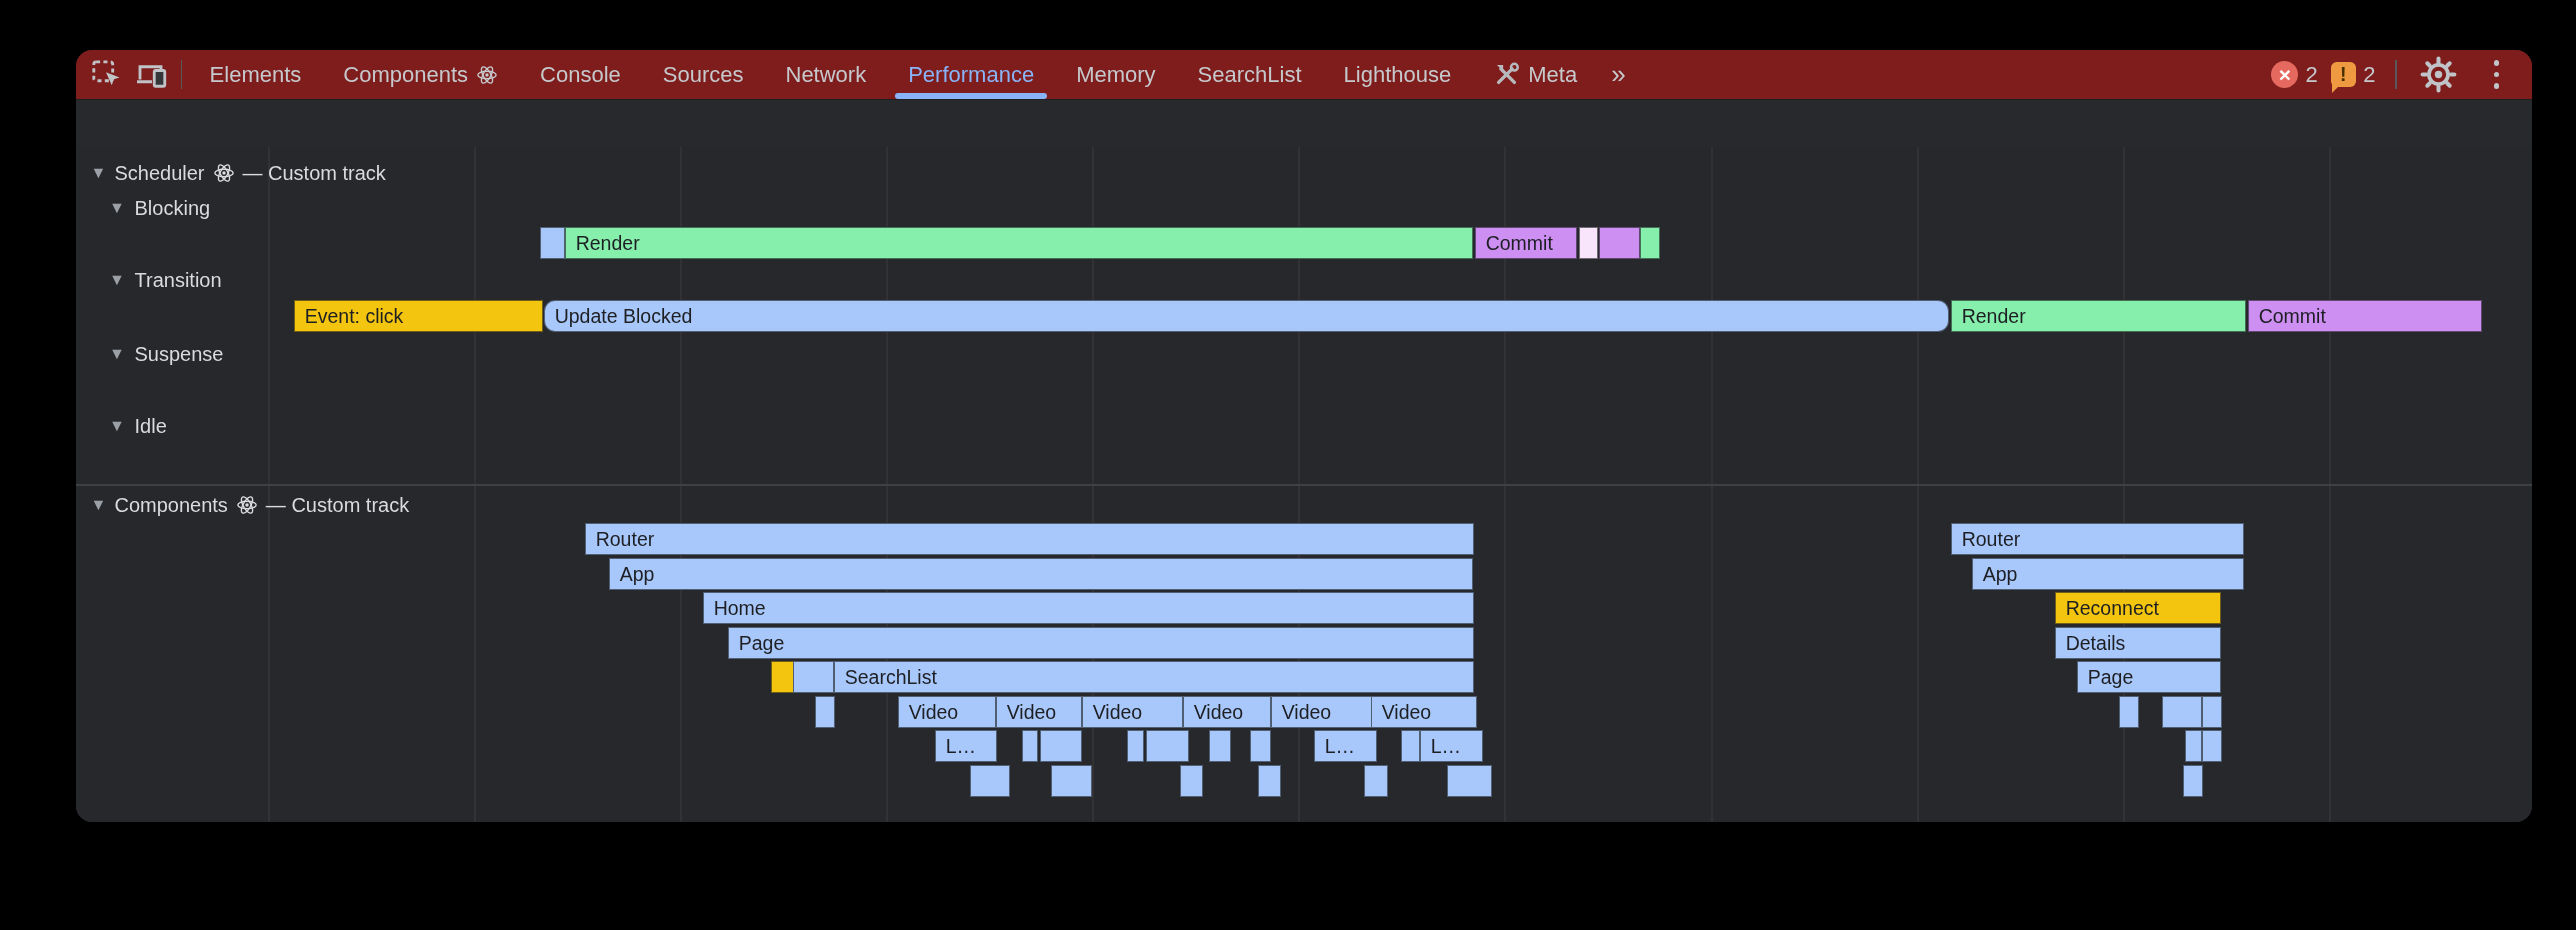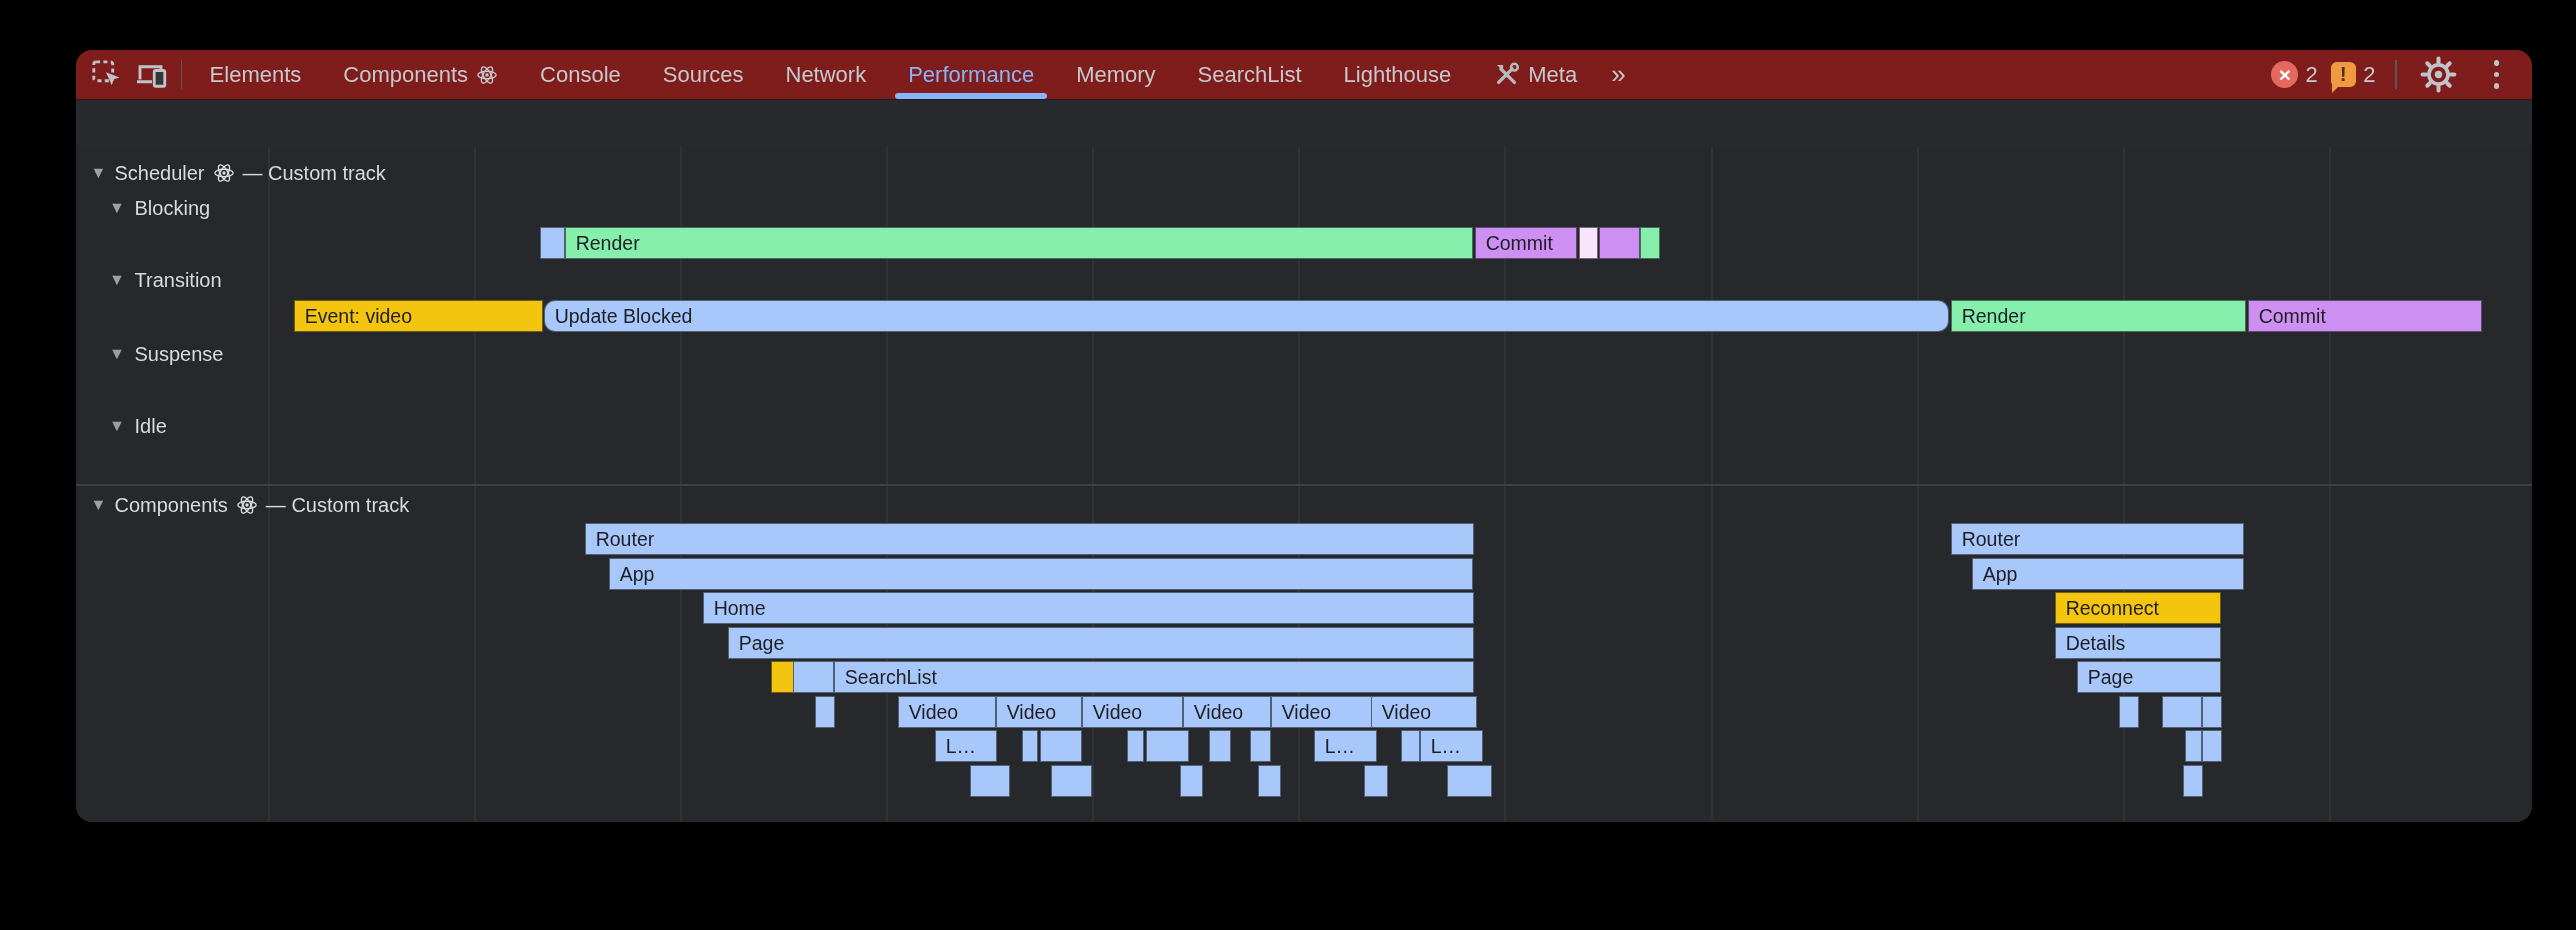--- a/index.html
+++ b/index.html
@@ -243,21 +243,21 @@
           <circle cx="12" cy="12" r="1.9" fill="#d9dbde"></circle>
         </svg>
         <span>— Custom track</span>
       </div>
       <div class="bar c-lb" style="left: 464px; top: 80px; width: 25px; height: 32px; line-height: 30px;"></div>
       <div class="bar c-b" style="left: 489px; top: 80px; width: 908px; height: 32px; line-height: 30px;">Render</div>
       <div class="bar c-p" style="left: 1399px; top: 80px; width: 102px; height: 32px; line-height: 30px;">Commit</div>
       <div class="bar c-pl" style="left: 1503px; top: 80px; width: 18.7px; height: 32px; line-height: 30px;"></div>
       <div class="bar c-p" style="left: 1523px; top: 80px; width: 41px; height: 32px; line-height: 30px;"></div>
       <div class="bar c-b" style="left: 1564px; top: 80px; width: 19.5px; height: 32px; line-height: 30px;"></div>
-      <div class="bar c-y" style="left: 218px; top: 153px; width: 249px; height: 32px; line-height: 30px;">Event: video</div>
+      <div class="bar c-y" style="left: 218px; top: 153px; width: 249px; height: 32px; line-height: 30px;">Event: click</div>
       <div class="bar c-lb" style="left: 468px; top: 153px; width: 1405px; height: 32px; line-height: 30px; border-radius: 11px;">Update Blocked</div>
       <div class="bar c-b" style="left: 1875px; top: 153px; width: 295px; height: 32px; line-height: 30px;">Render</div>
       <div class="bar c-p" style="left: 2172px; top: 153px; width: 234px; height: 32px; line-height: 30px;">Commit</div>
       <div class="bar c-lb" style="left: 509px; top: 376px; width: 889px; height: 32px; line-height: 31px;">Router</div>
       <div class="bar c-lb" style="left: 1875px; top: 376px; width: 293px; height: 32px; line-height: 31px;">Router</div>
       <div class="bar c-lb" style="left: 533px; top: 411px; width: 864px; height: 32px; line-height: 31px;">App</div>
       <div class="bar c-lb" style="left: 1896px; top: 411px; width: 272px; height: 32px; line-height: 31px;">App</div>
       <div class="bar c-lb" style="left: 627px; top: 445px; width: 771px; height: 32px; line-height: 31px;">Home</div>
       <div class="bar c-y" style="left: 1979px; top: 445px; width: 166px; height: 32px; line-height: 31px;">Reconnect</div>
       <div class="bar c-lb" style="left: 652px; top: 480px; width: 746px; height: 32px; line-height: 31px;">Page</div>

